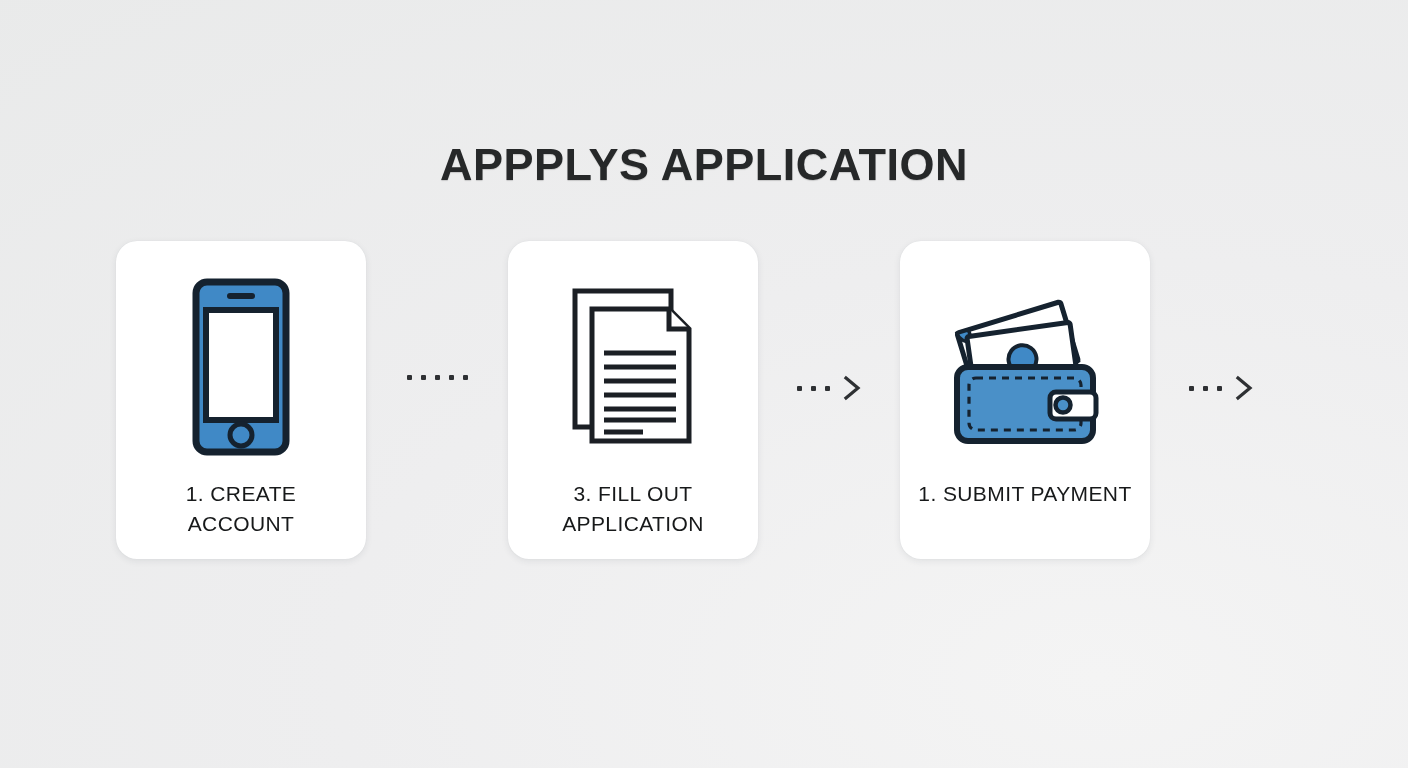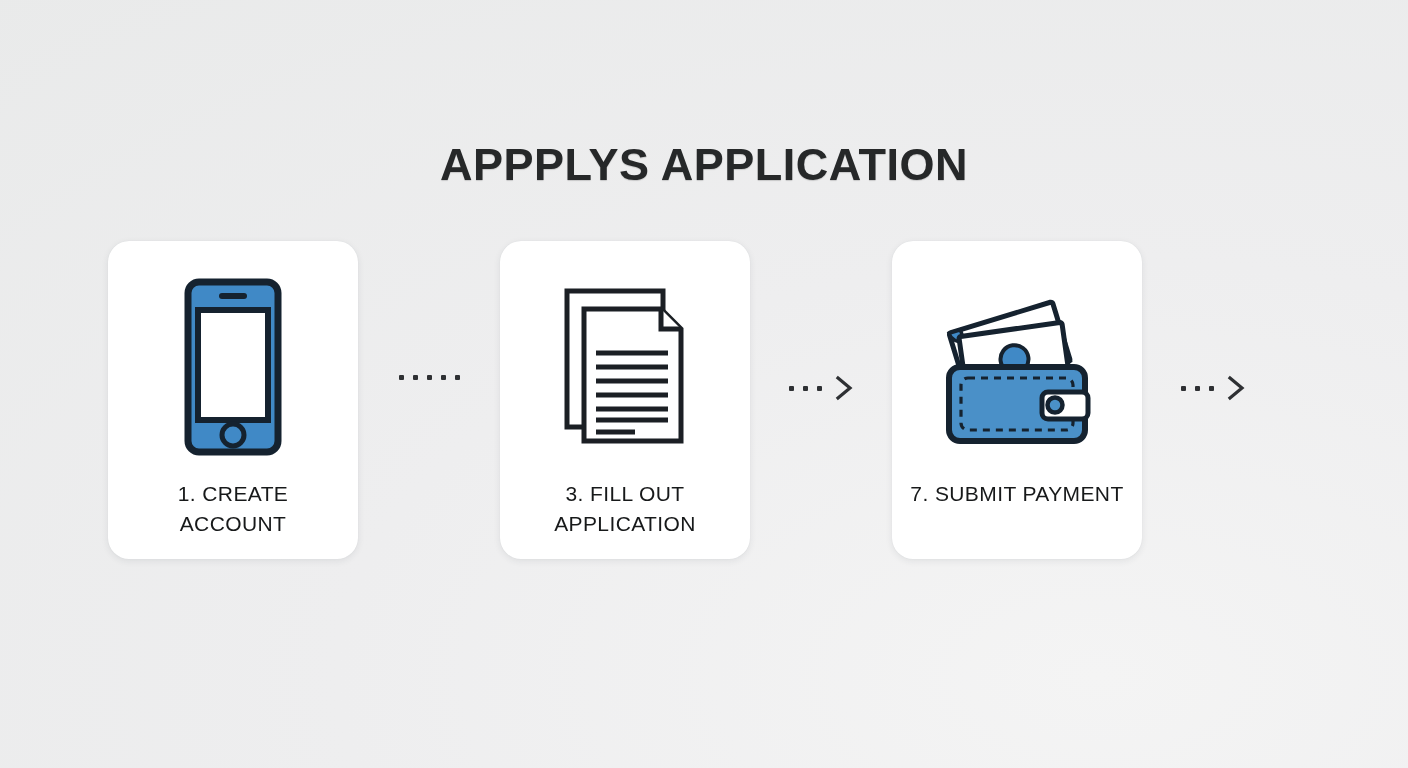--- a/index.html
+++ b/index.html
@@ -35,21 +35,21 @@
     letter-spacing: 0.5px;
     color: #262829;
     text-shadow: 0 1px 1px rgba(0,0,0,0.16);
     white-space: nowrap;
   }
 
   
   .steps {
     position: absolute;
     top: 241px;
-    left: 108px;
+    left: 116px;
     width: 1176px;
     height: 318px;
     display: flex;
     align-items: stretch;
   }
 
   .card {
     width: 250px;
     flex: 0 0 250px;
     background: #ffffff;
@@ -193,21 +193,21 @@
           </g>
 
           <rect x="10" y="82" width="136" height="74" rx="11" fill="#4a90c8" stroke="#15222f" stroke-width="6"></rect>
 
           <rect x="22" y="93" width="112" height="52" rx="7" fill="none" stroke="#15222f" stroke-width="3.2" stroke-dasharray="7 6" stroke-linecap="butt"></rect>
 
           <rect x="103" y="107" width="46" height="27" rx="6" fill="#ffffff" stroke="#15222f" stroke-width="5"></rect>
           <circle cx="116" cy="120" r="7.5" fill="#4a90c8" stroke="#15222f" stroke-width="4.5"></circle>
         </svg>
       </div>
-      <div class="card-label">7. SUBMIT PAYMENT</div>
+      <div class="card-label">1. SUBMIT PAYMENT</div>
     </div>
 
     <div class="connector">
       <div class="conn-inner">
         <span class="conn-dot"></span>
         <span class="conn-dot"></span>
         <span class="conn-dot"></span>
         <svg class="conn-arrow" width="20" height="26" viewBox="0 0 20 26">
           <polyline points="4,3 16,13 4,23" fill="none" stroke="#2e3033" stroke-width="3.2" stroke-linecap="square" stroke-linejoin="miter"></polyline>
         </svg>

